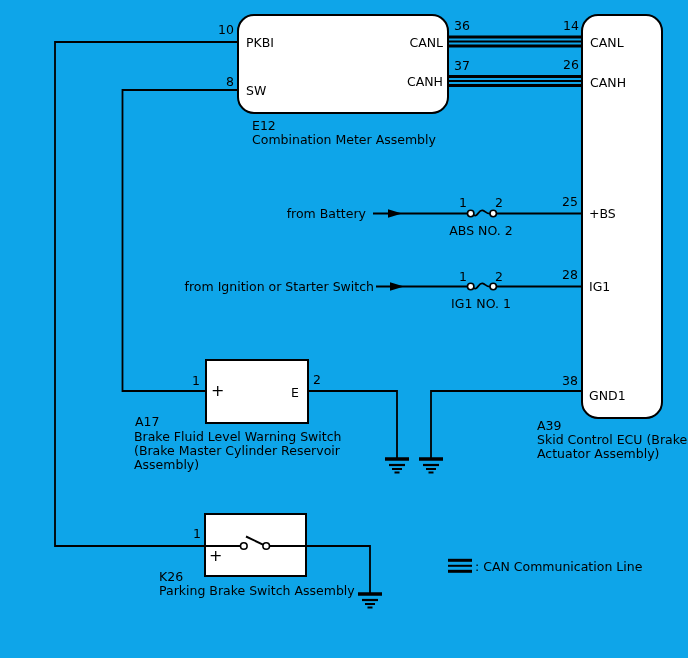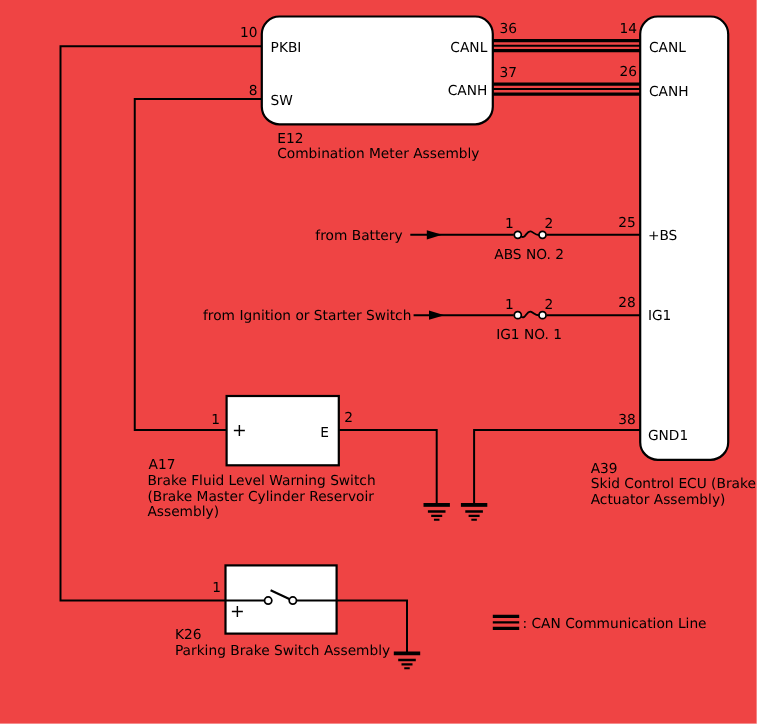--- a/index.html
+++ b/index.html
@@ -1,20 +1,20 @@
 <!DOCTYPE html>
 <html><head>
 <meta charset="utf-8">
 <style>
   html, body { margin: 0; padding: 0; background: #ffffff; }
   .canvas {
     position: relative;
     width: 688px;
     height: 658px;
-    background: #ef4444;
+    background: #0ea5e9;
     font-family: "DejaVu Sans", sans-serif;
   }
   svg { display: block; }
   text {
     font-family: "DejaVu Sans", sans-serif;
     font-size: 12.5px;
     fill: #000000;
   }
   text.plus { font-size: 16px; }
 </style>

